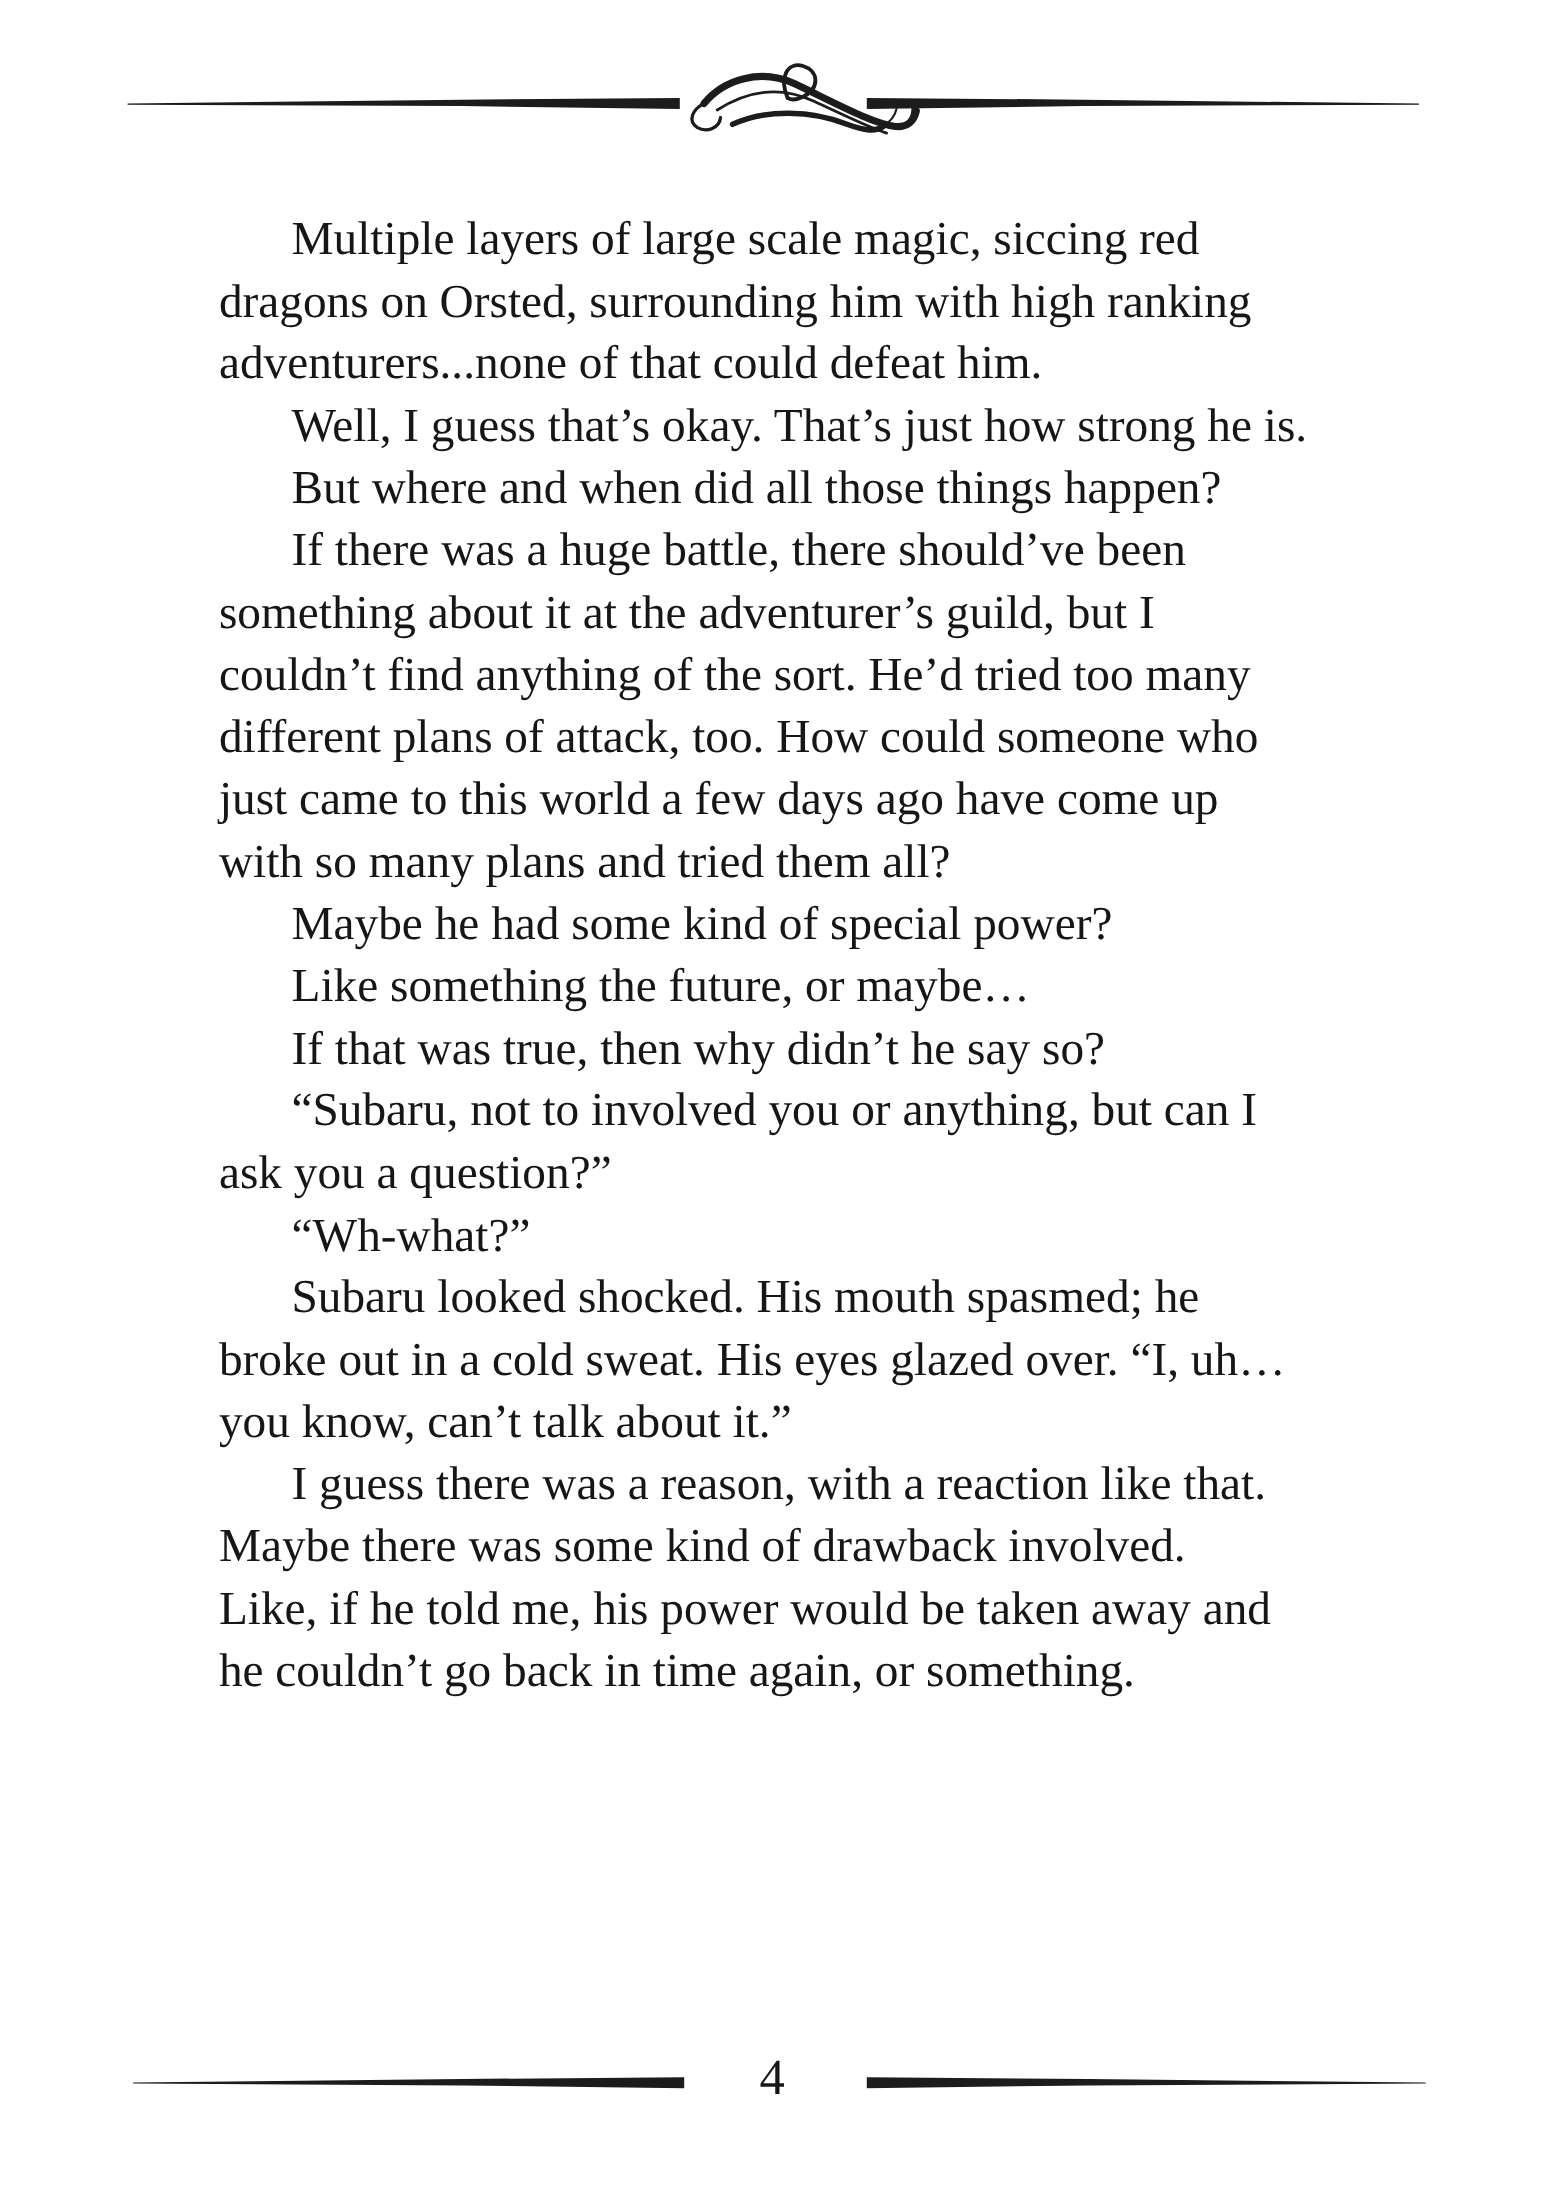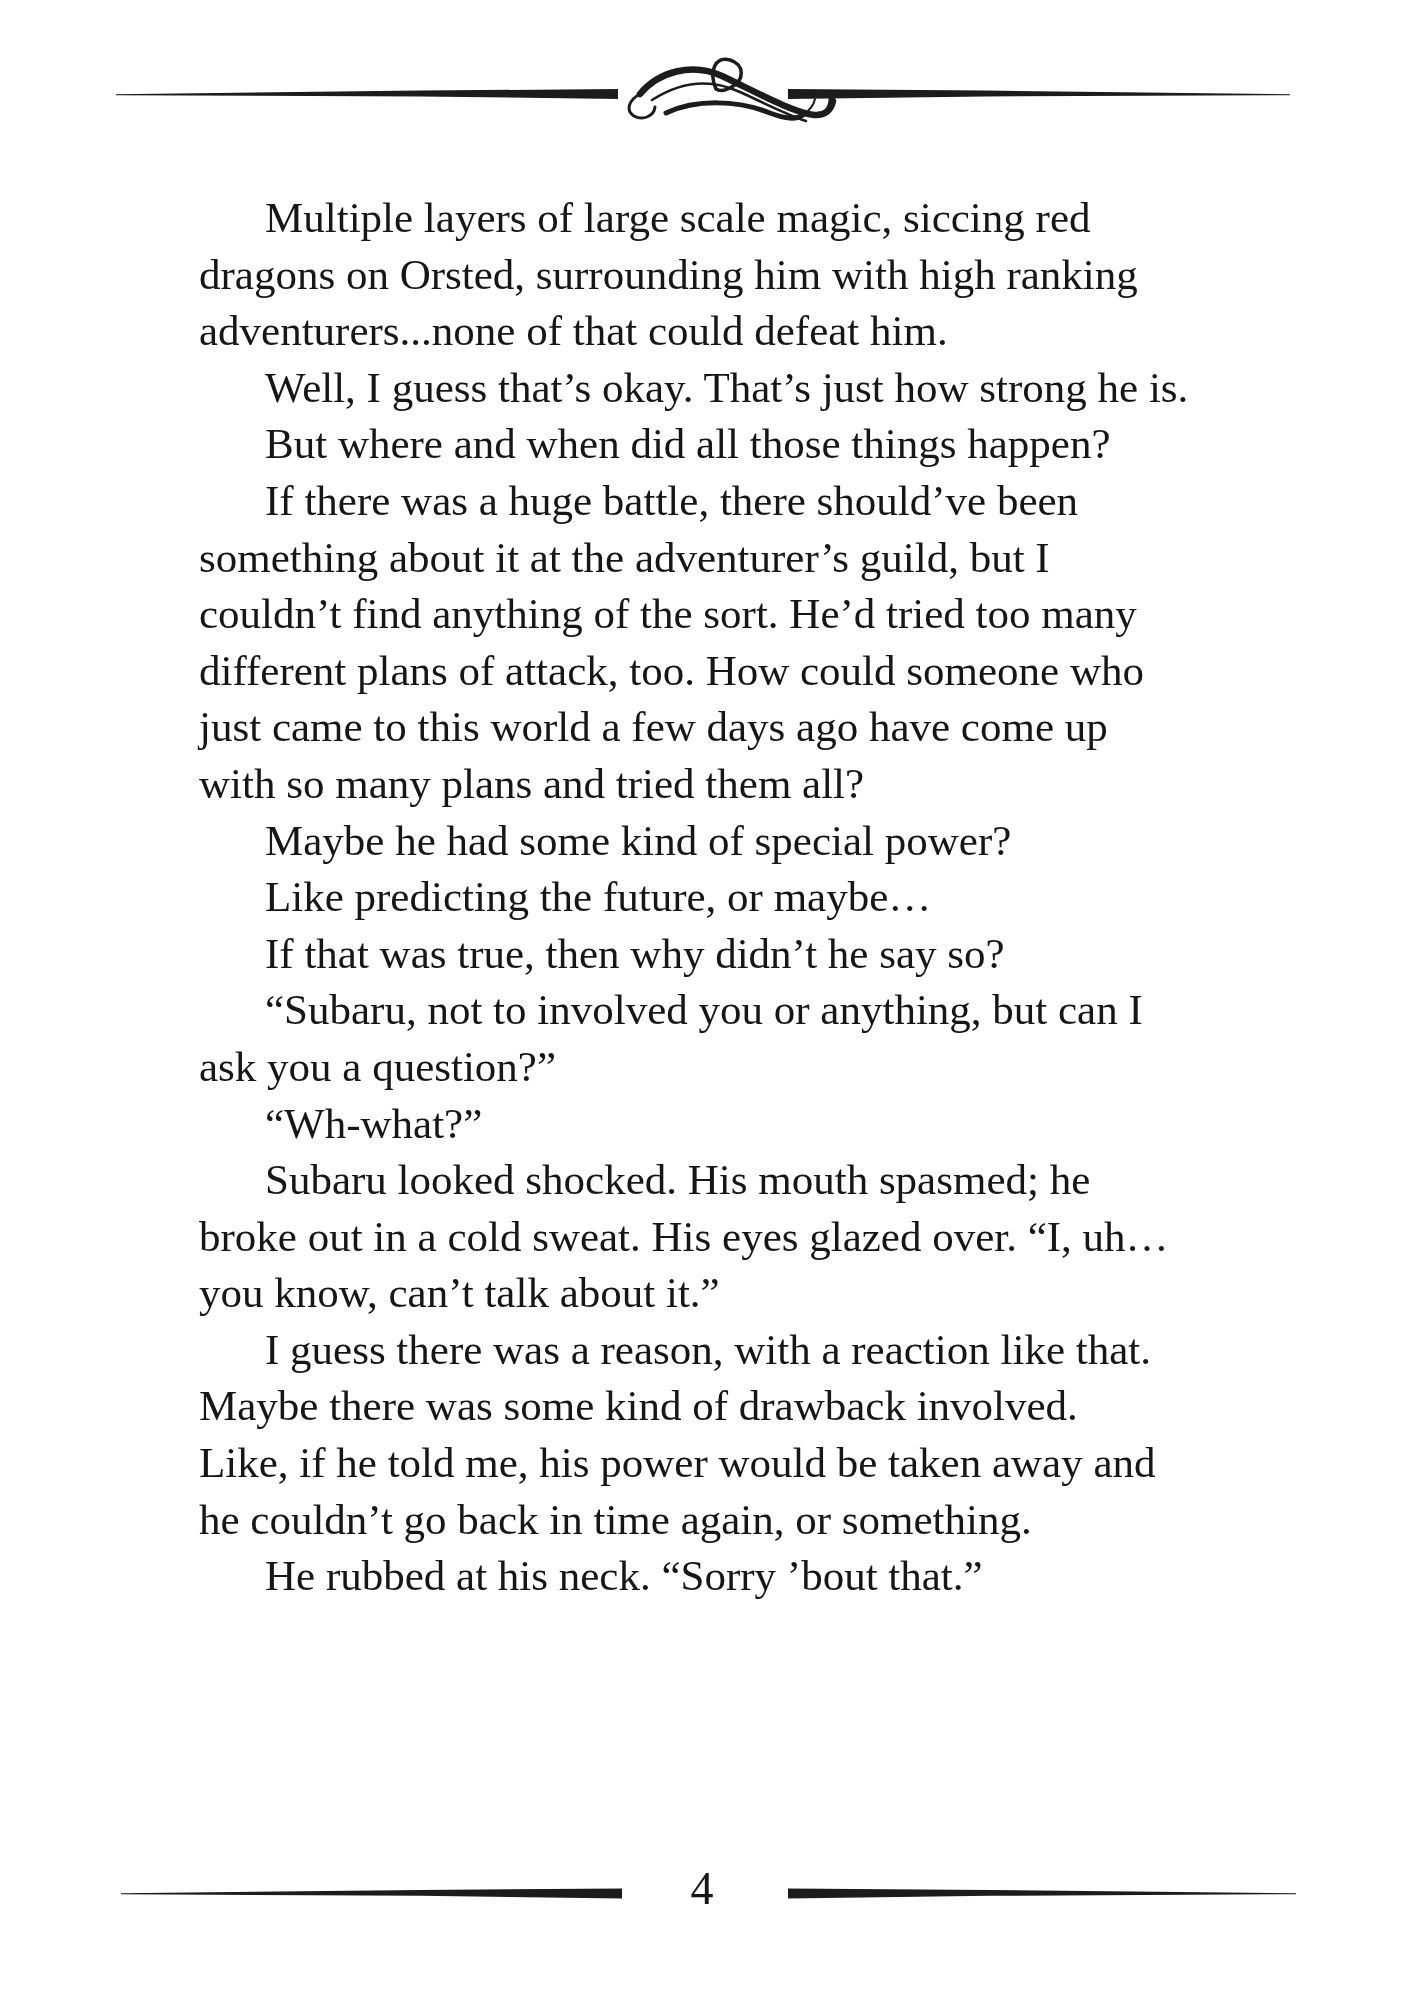--- a/index.html
+++ b/index.html
@@ -84,33 +84,32 @@
 adventurers...none of that could defeat him.</p>
     <p class="italic">Well, I guess that’s okay. That’s just how strong he is.</p>
     <p>But where and when did all those things happen?</p>
     <p>If there was a huge battle, there should’ve been
 something about it at the adventurer’s guild, but I
 couldn’t find anything of the sort. He’d tried too many
 different plans of attack, too. How could someone who
 just came to this world a few days ago have come up
 with so many plans and tried them all?</p>
     <p>Maybe he had some kind of special power?</p>
-    <p>Like predicting the future, or maybe…</p>
+    <p>Like something the future, or maybe…</p>
     <p>If that was true, then why didn’t he say so?</p>
     <p>“Subaru, not to involved you or anything, but can I
 ask you a question?”</p>
     <p>“Wh-what?”</p>
     <p>Subaru looked shocked. His mouth spasmed; he
 broke out in a cold sweat. His eyes glazed over. “I, uh…
 you know, can’t talk about it.”</p>
     <p>I guess there was a reason, with a reaction like that.
 Maybe there was some kind of drawback involved.
 Like, if he told me, his power would be taken away and
 he couldn’t go back in time again, or something.</p>
-    <p>He rubbed at his neck. “Sorry ’bout that.”</p>
   </div>
 
   <svg class="ornament-bottom" viewBox="0 0 1404 120" xmlns="http://www.w3.org/2000/svg" aria-hidden="true">
     <g fill="#1c1c1c" stroke="none">
       <polygon points="121,53.2 420,50 622,48.4 622,58.4 420,55.8 121,54.2"></polygon>
       <polygon points="788,48.4 990,50 1296,53.2 1296,54.2 990,55.8 788,58.4"></polygon>
     </g>
   </svg>
 
   <div class="page-number">4</div>

